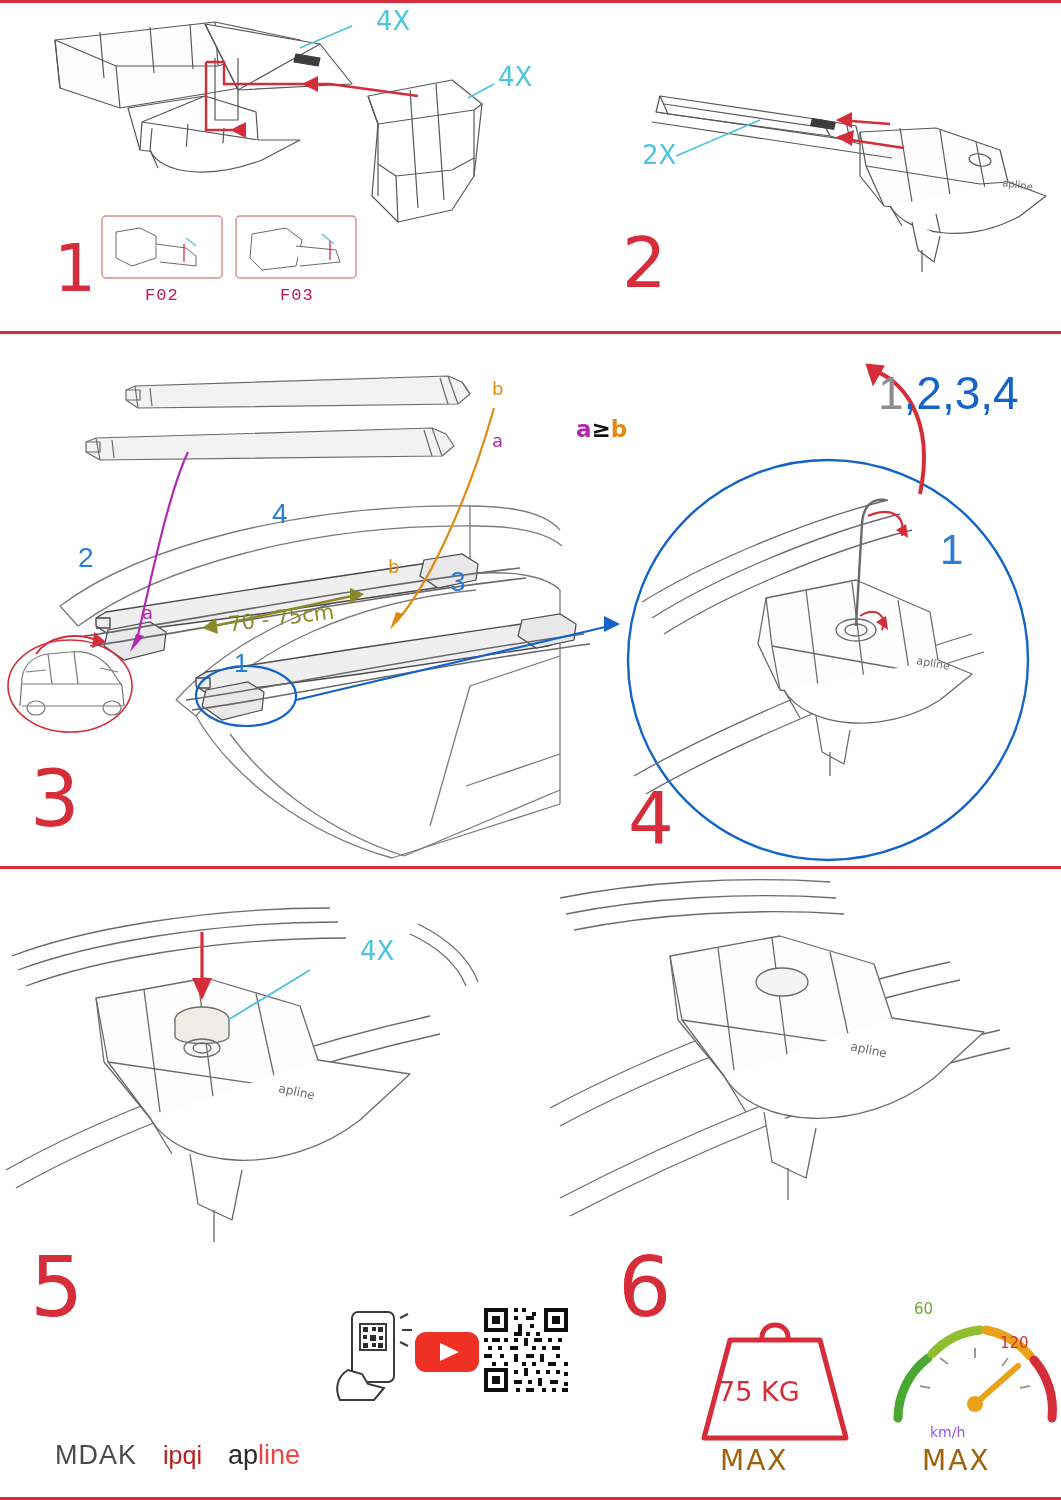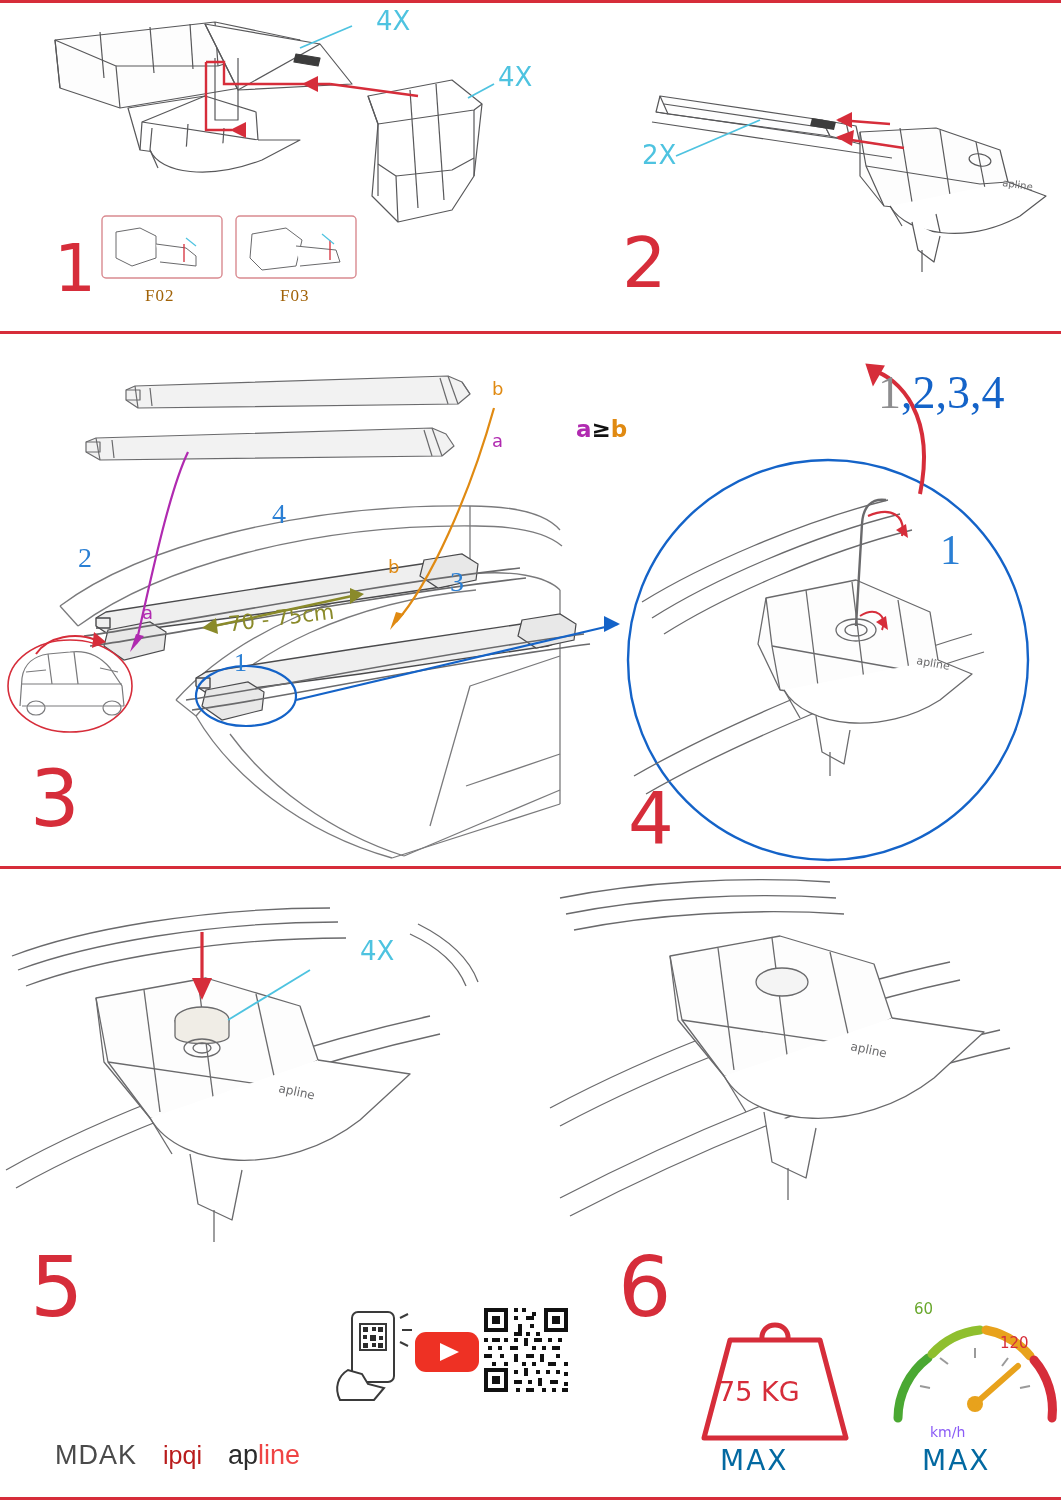--- a/index.html
+++ b/index.html
@@ -89,21 +89,21 @@
     top: 1372px;
     font-size: 36px;
     color: #2b2bb5;
     font-family: "DejaVu Sans", sans-serif;
     letter-spacing: 1px;
   }
 
   .maxlabel {
     position: absolute;
     font-size: 28px;
-    color: #0369a1;
+    color: #a16207;
     font-family: "DejaVu Sans", sans-serif;
     letter-spacing: 2px;
   }
 
   .weightval {
     position: absolute;
     color: #d62d3a;
     font-size: 27px;
     font-family: "DejaVu Sans", sans-serif;
   }
@@ -121,32 +121,32 @@
     font-family: "DejaVu Sans", sans-serif;
     font-weight: 700;
   }
   .ab-note .a { color: #b02ab0; }
   .ab-note .gte { color: #111; }
   .ab-note .b { color: #e08a12; }
 
   .seqnum {
     position: absolute;
     font-size: 42px;
-    font-family: Liberation Serif, serif;
+    font-family: Liberation Sans, sans-serif;
   }
   .tinylabel {
     position: absolute;
     font-size: 16px;
     font-family: "DejaVu Sans", sans-serif;
   }
   .fo-label {
     position: absolute;
     font-size: 17px;
-    color: #a16207;
-    font-family: Liberation Serif, serif;
+    color: #be185d;
+    font-family: Liberation Mono, monospace;
     letter-spacing: 1px;
   }
   .numblue { color: #2a7fd4; }
   .numpurple { color: #b02ab0; }
   .numorange { color: #e08a12; }
 </style>
 </head>
 <body>
 
 <div class="sheet">

